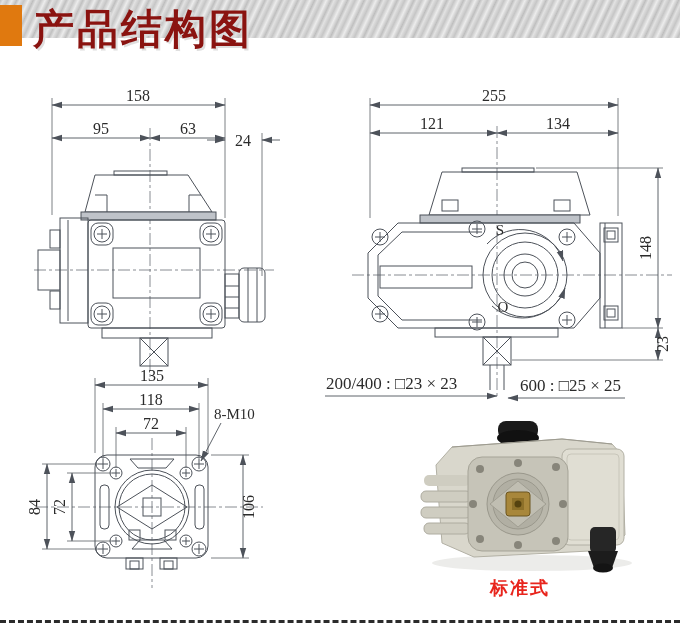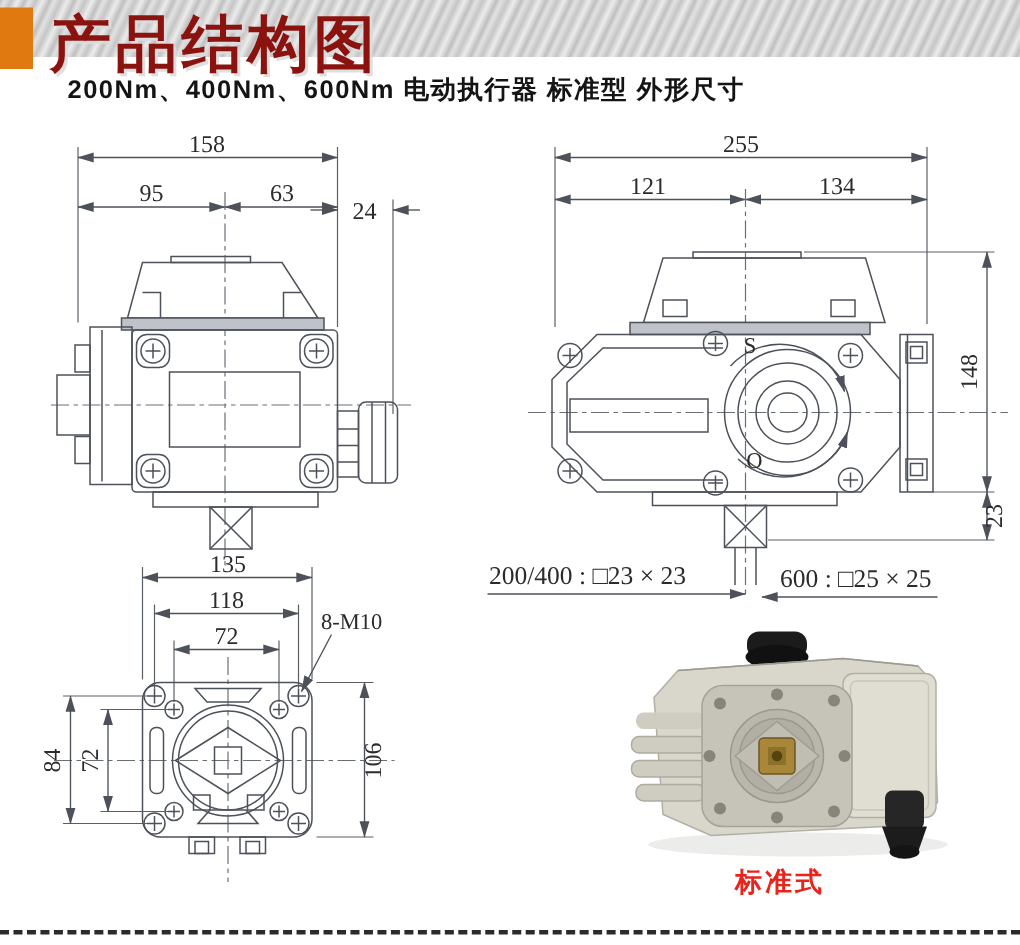--- a/index.html
+++ b/index.html
@@ -43,21 +43,20 @@
     <defs>
       <marker id="arr" viewBox="0 0 10 8" refX="9.5" refY="4" markerWidth="11" markerHeight="9" orient="auto-start-reverse" markerUnits="userSpaceOnUse">
         <path d="M0,1 L10,4 L0,7 Z" fill="#4d525a" stroke="none"></path>
       </marker>
     </defs>
   </svg>
 
   <div class="banner"></div>
   <div class="accent"></div>
   <div class="banner-title">产品结构图</div>
-  <div class="subtitle">200Nm、400Nm、600Nm  电动执行器  标准型  外形尺寸</div>
 
   <svg class="draw" style="left:28px;top:88px" width="252" height="295" viewBox="0 0 252 295">
 
     <g>
       <line class="ext" x1="24" y1="10" x2="24" y2="127"></line>
       <line class="ext" x1="197" y1="10" x2="197" y2="130"></line>
       <line class="dim" x1="24" y1="17" x2="197" y2="17" marker-start="url(#arr)" marker-end="url(#arr)"></line>
       <text x="110" y="13" text-anchor="middle">158</text>
     </g>
 

